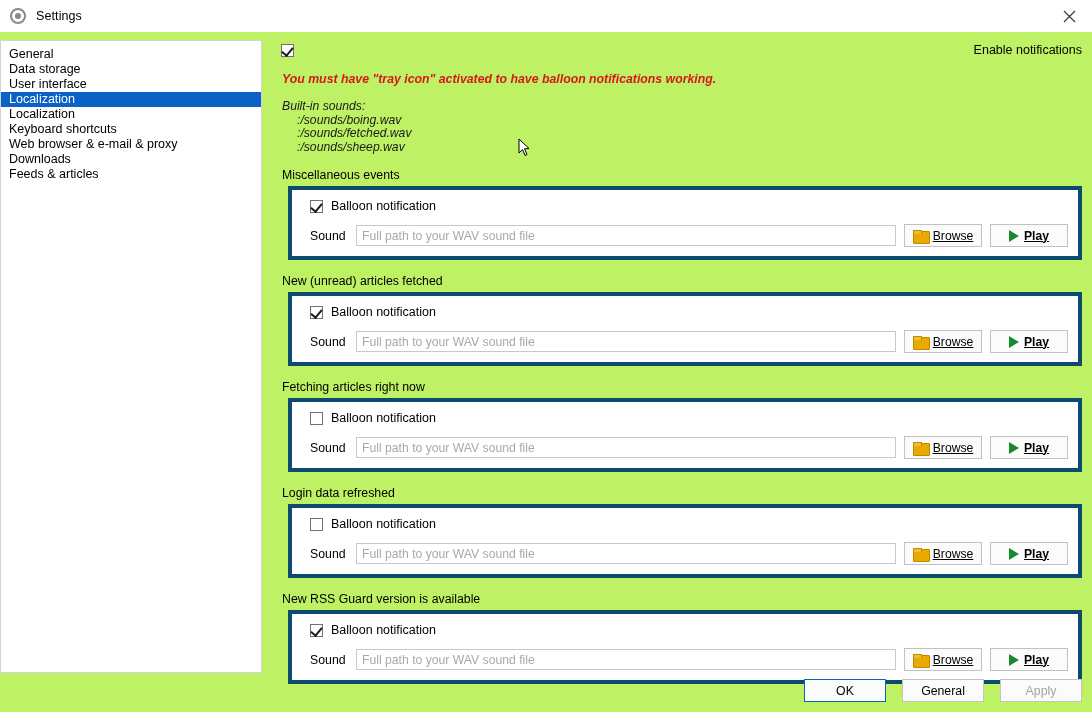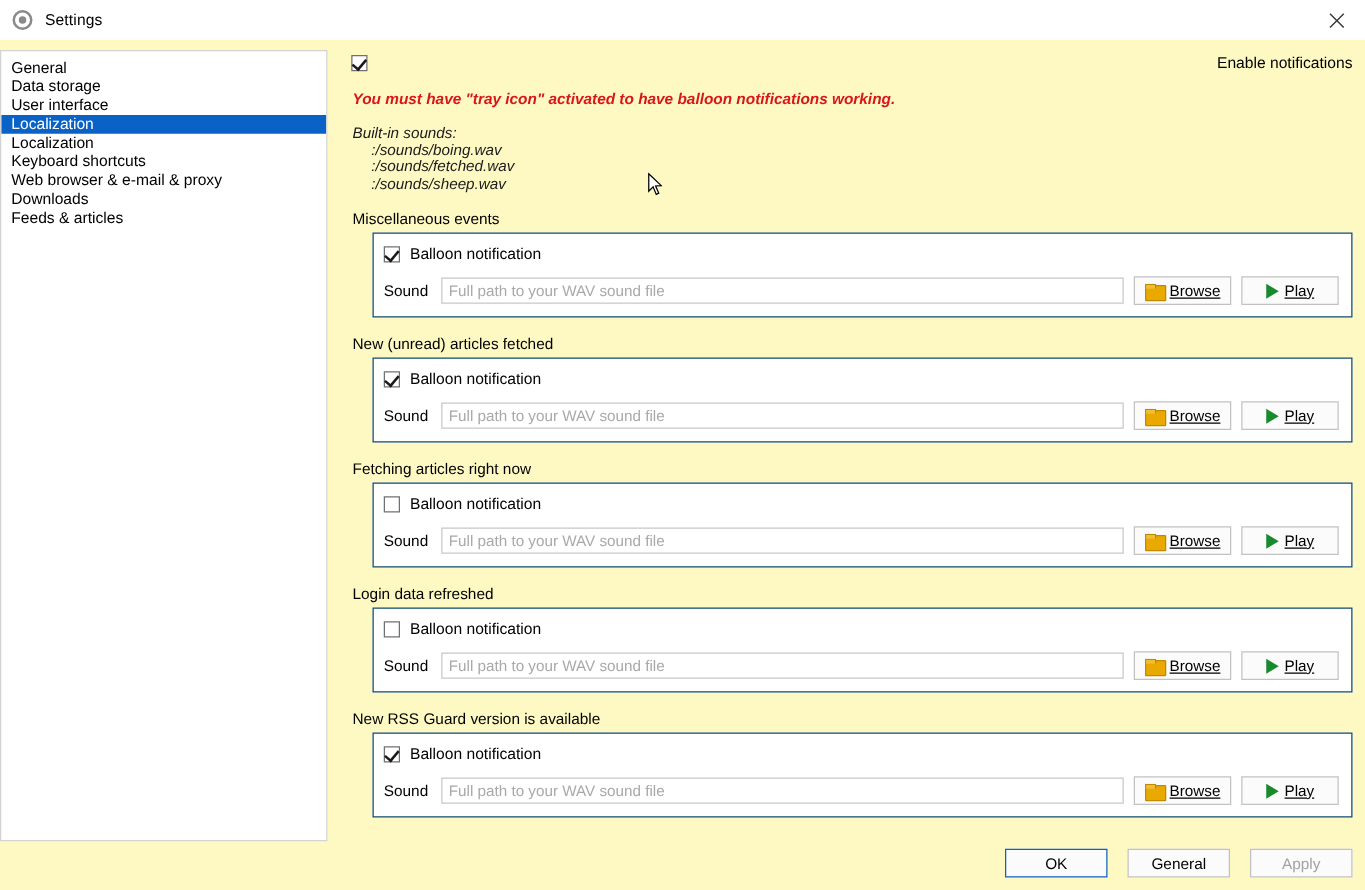--- a/index.html
+++ b/index.html
@@ -8,21 +8,21 @@
     width: 1092px; height: 712px;
     background: #ffffff;
     font-family: "Liberation Sans", sans-serif;
     font-size: 12px;
     color: #000000;
     overflow: hidden;
   }
   #app {
     position: relative;
     width: 1092px; height: 712px;
-    background: #fef9c3;
+    background: #bef264;
   }
 
   
   .titlebar {
     position: absolute; left: 0; top: 0; width: 1092px; height: 32px;
     background: #ffffff;
     display: flex; align-items: center;
   }
   .titlebar-icon {
     width: 16px; height: 16px; margin-left: 10px; margin-right: 10px;
@@ -100,24 +100,24 @@
     line-height: 13.5px;
   }
   .sounds .path { margin-left: 15px; }
 
   
   .group { position: relative; margin-top: 14px; }
   .group-title {
     font-size: 12.3px; color: #000; margin-left: 3px; margin-bottom: 4px;
   }
   .group-box {
-    margin-left: 19px;
-    border: 1px solid #0c4a6e;
-    background: #ffffff;
-    padding: 8px 10px 9px 8px;
+    margin-left: 9px;
+    border: 4px solid #0c4a6e;
+    background: #ffffff;
+    padding: 8px 10px 9px 18px;
   }
   .gb-row1 { display: flex; align-items: center; gap: 8px; height: 16px; }
   .gb-row2 { display: flex; align-items: center; gap: 8px; margin-top: 10px; }
   .sound-label { font-size: 12.3px; width: 38px; }
   .text-input {
     flex: 1 1 auto;
     height: 21px; line-height: 19px;
     border: 1px solid #c8c8c8;
     background: #ffffff;
     padding: 0 5px;
@@ -131,21 +131,21 @@
     height: 23px;
     min-width: 78px;
     border: 1px solid #c2c2c2;
     background: #fbfbfb;
     display: flex; align-items: center; justify-content: center;
     gap: 5px;
     font-size: 12.2px;
     padding: 0 8px;
   }
   .btn-browse { width: 56px; }
-  .btn-play { width: 78px; }
+  .btn-play { width: 78px; font-weight: bold; }
   .u { text-decoration: underline; }
 
   .folder-icon { width: 15px; height: 12px; position: relative; flex: 0 0 auto; }
   .folder-icon::before {
     content: ""; position: absolute; left: 0; top: 1px;
     width: 15px; height: 11px; background: #e9a900;
     border: 1px solid #c08a00; border-radius: 1px;
   }
   .folder-icon::after {
     content: ""; position: absolute; left: 0; top: 0px;

